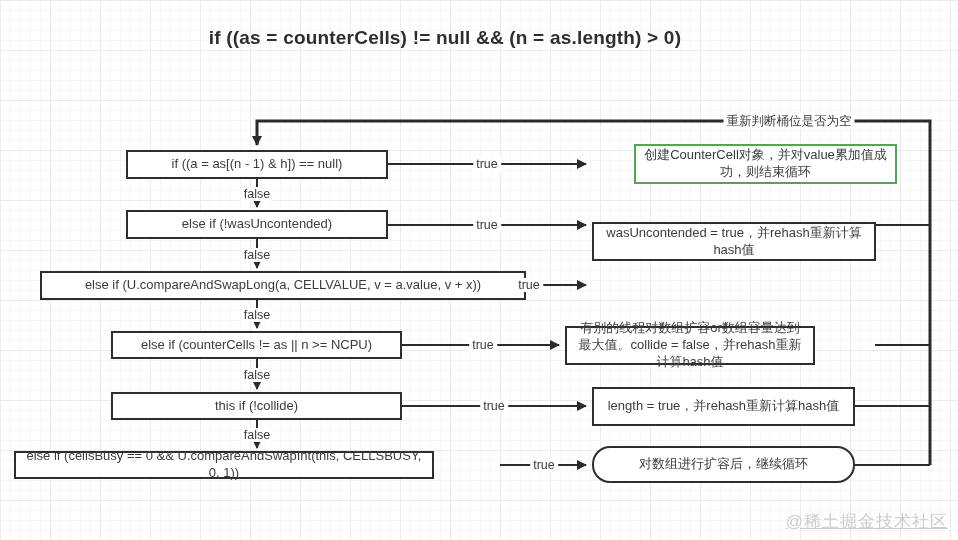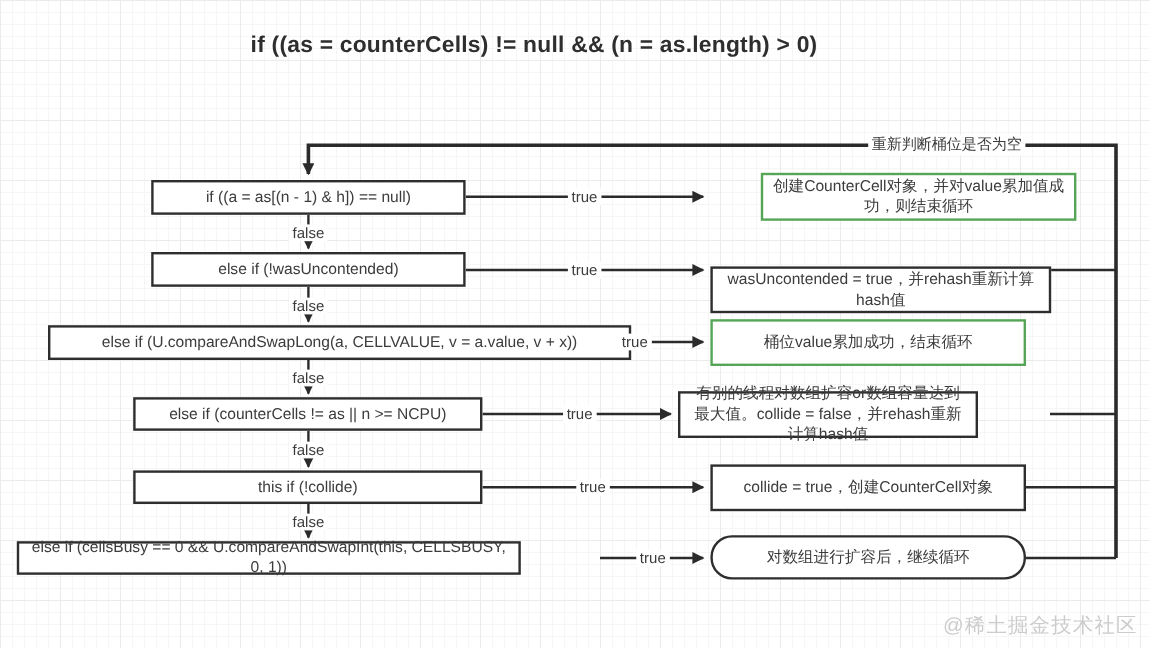--- a/index.html
+++ b/index.html
@@ -56,20 +56,21 @@
     white-space: nowrap;
   }
 
   .watermark {
     position: absolute;
     right: 10px;
     bottom: 7px;
     color: #cccccc;
     font-size: 17px;
     letter-spacing: 1px;
+    text-decoration: underline;
   }
 </style>
 </head>
 <body>
 
 <div class="canvas">
 
   <svg class="wires" viewBox="0 0 958 540" xmlns="http://www.w3.org/2000/svg">
     <defs>
       <marker id="arrow" markerUnits="userSpaceOnUse" markerWidth="12" markerHeight="10" refX="9" refY="5" orient="auto">
@@ -104,23 +105,22 @@
 
   <div class="node" style="left:126px; top:150px; width:262px; height:29px;">if ((a = as[(n - 1) &amp; h]) == null)</div>
   <div class="node" style="left:126px; top:210px; width:262px; height:29px;">else if (!wasUncontended)</div>
   <div class="node" style="left:40px;  top:271px; width:486px; height:29px;">else if (U.compareAndSwapLong(a, CELLVALUE, v = a.value, v + x))</div>
   <div class="node" style="left:111px; top:331px; width:291px; height:28px;">else if (counterCells != as || n &gt;= NCPU)</div>
   <div class="node" style="left:111px; top:392px; width:291px; height:28px;">this if (!collide)</div>
   <div class="node" style="left:14px;  top:451px; width:420px; height:28px;">else if (cellsBusy == 0 &amp;&amp; U.compareAndSwapInt(this, CELLSBUSY, 0, 1))</div>
 
   <div class="node result" style="left: 592px; top: 144px; width: 263px; height: 40px; border-color: rgb(86, 165, 86); margin-left: 42px;">创建CounterCell对象，并对value累加值成功，则结束循环</div>
   <div class="node result" style="left:592px; top:194px; width:284px; height:39px;margin-top:28px;">wasUncontended = true，并rehash重新计算hash值</div>
-  <div class="node result" style="left: 592px; top: 266px; width: 263px; height: 39px; border-color: rgb(86, 165, 86);">桶位value累加成功，结束循环</div>
   <div class="node result" style="left:565px; top:326px; width:250px; height:39px;">有别的线程对数组扩容or数组容量达到最大值。collide = false，并rehash重新计算hash值</div>
-  <div class="node result" style="left:592px; top:387px; width:263px; height:39px;">collide = true，创建CounterCell对象</div>
+  <div class="node result" style="left:592px; top:387px; width:263px; height:39px;">length = true，并rehash重新计算hash值</div>
   <div class="node result" style="left:592px; top:446px; width:263px; height:37px;border-radius:18px;">对数组进行扩容后，继续循环</div>
 
   <span class="lbl" style="left:487px; top:164px;">true</span>
   <span class="lbl" style="left:487px; top:225px;">true</span>
   <span class="lbl" style="left:529px; top:285px;">true</span>
   <span class="lbl" style="left:483px; top:345px;">true</span>
   <span class="lbl" style="left:494px; top:406px;">true</span>
   <span class="lbl" style="left:544px; top:465px;">true</span>
 
   <span class="lbl" style="left:257px; top:194px;">false</span>

